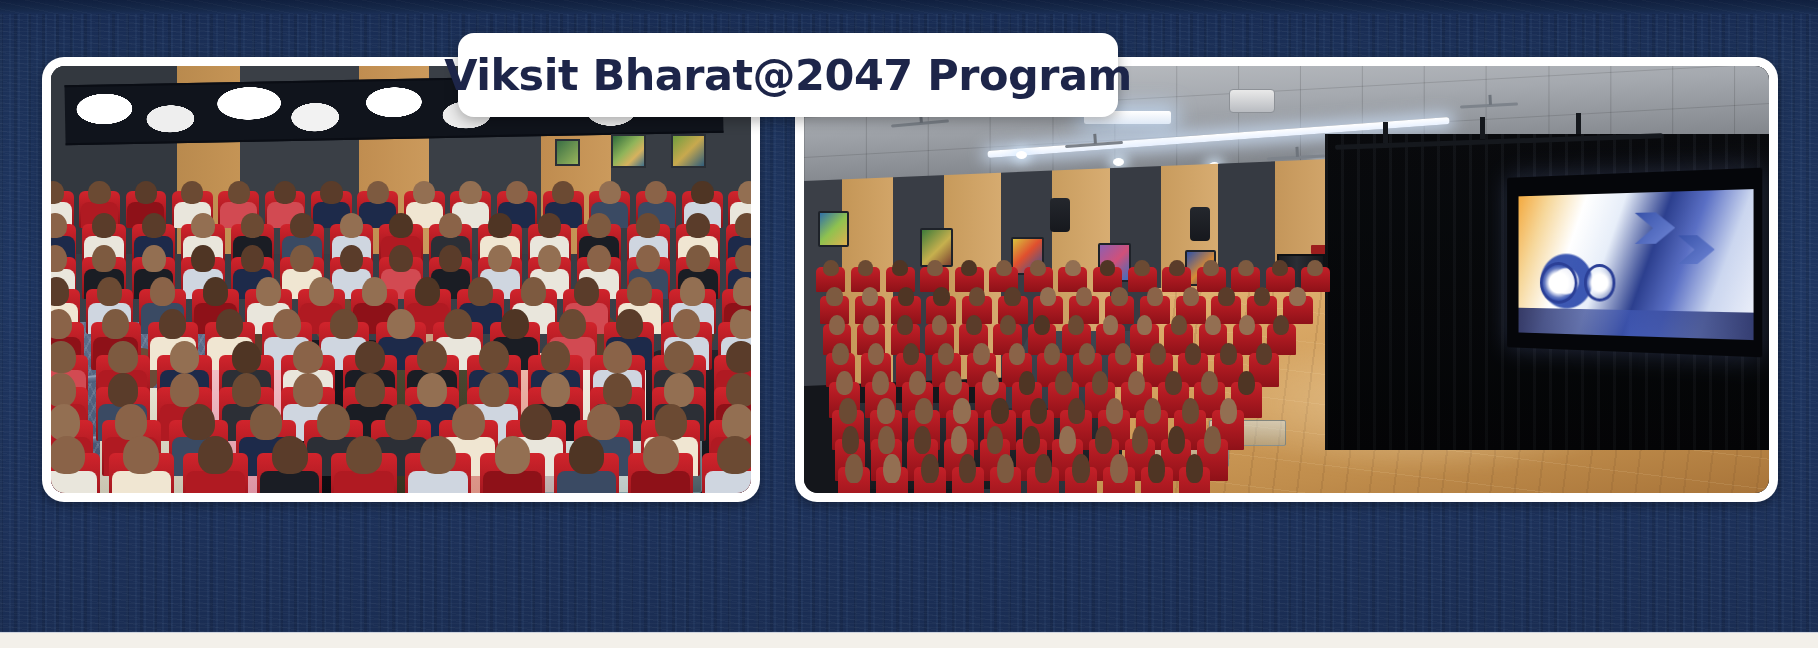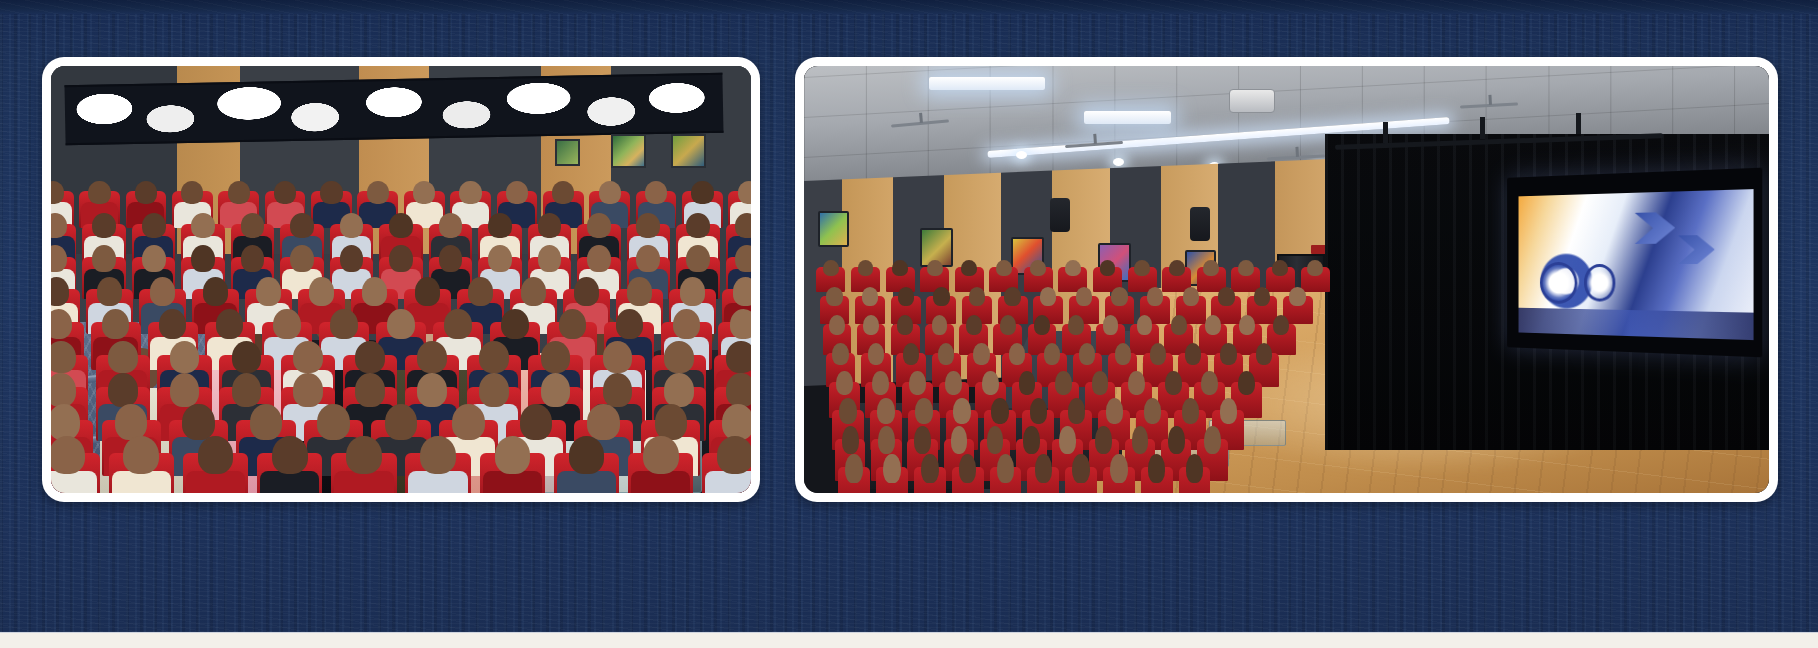--- a/index.html
+++ b/index.html
@@ -1503,16 +1503,19 @@
           </div>
 
         <div class="pB-sofa" style="left:4%;bottom:1%;width:16%;height:20%;"></div>
         <div class="pB-sofa" style="left:20%;bottom:4%;width:13%;height:16%;"></div>
         <div class="pB-table" style="left:34%;bottom:6%;width:10%;height:7%;"></div>
         <div class="pB-table" style="left:42%;bottom:11%;width:8%;height:6%;"></div>
       </div>
     </div>
   </div>
 
+  <div class="title-pill">
+    <span class="title-text">Viksit Bharat@2047 Program</span>
+  </div>
 
   <div class="bottom-strip"></div>
 
 </div>
 
 </body></html>

